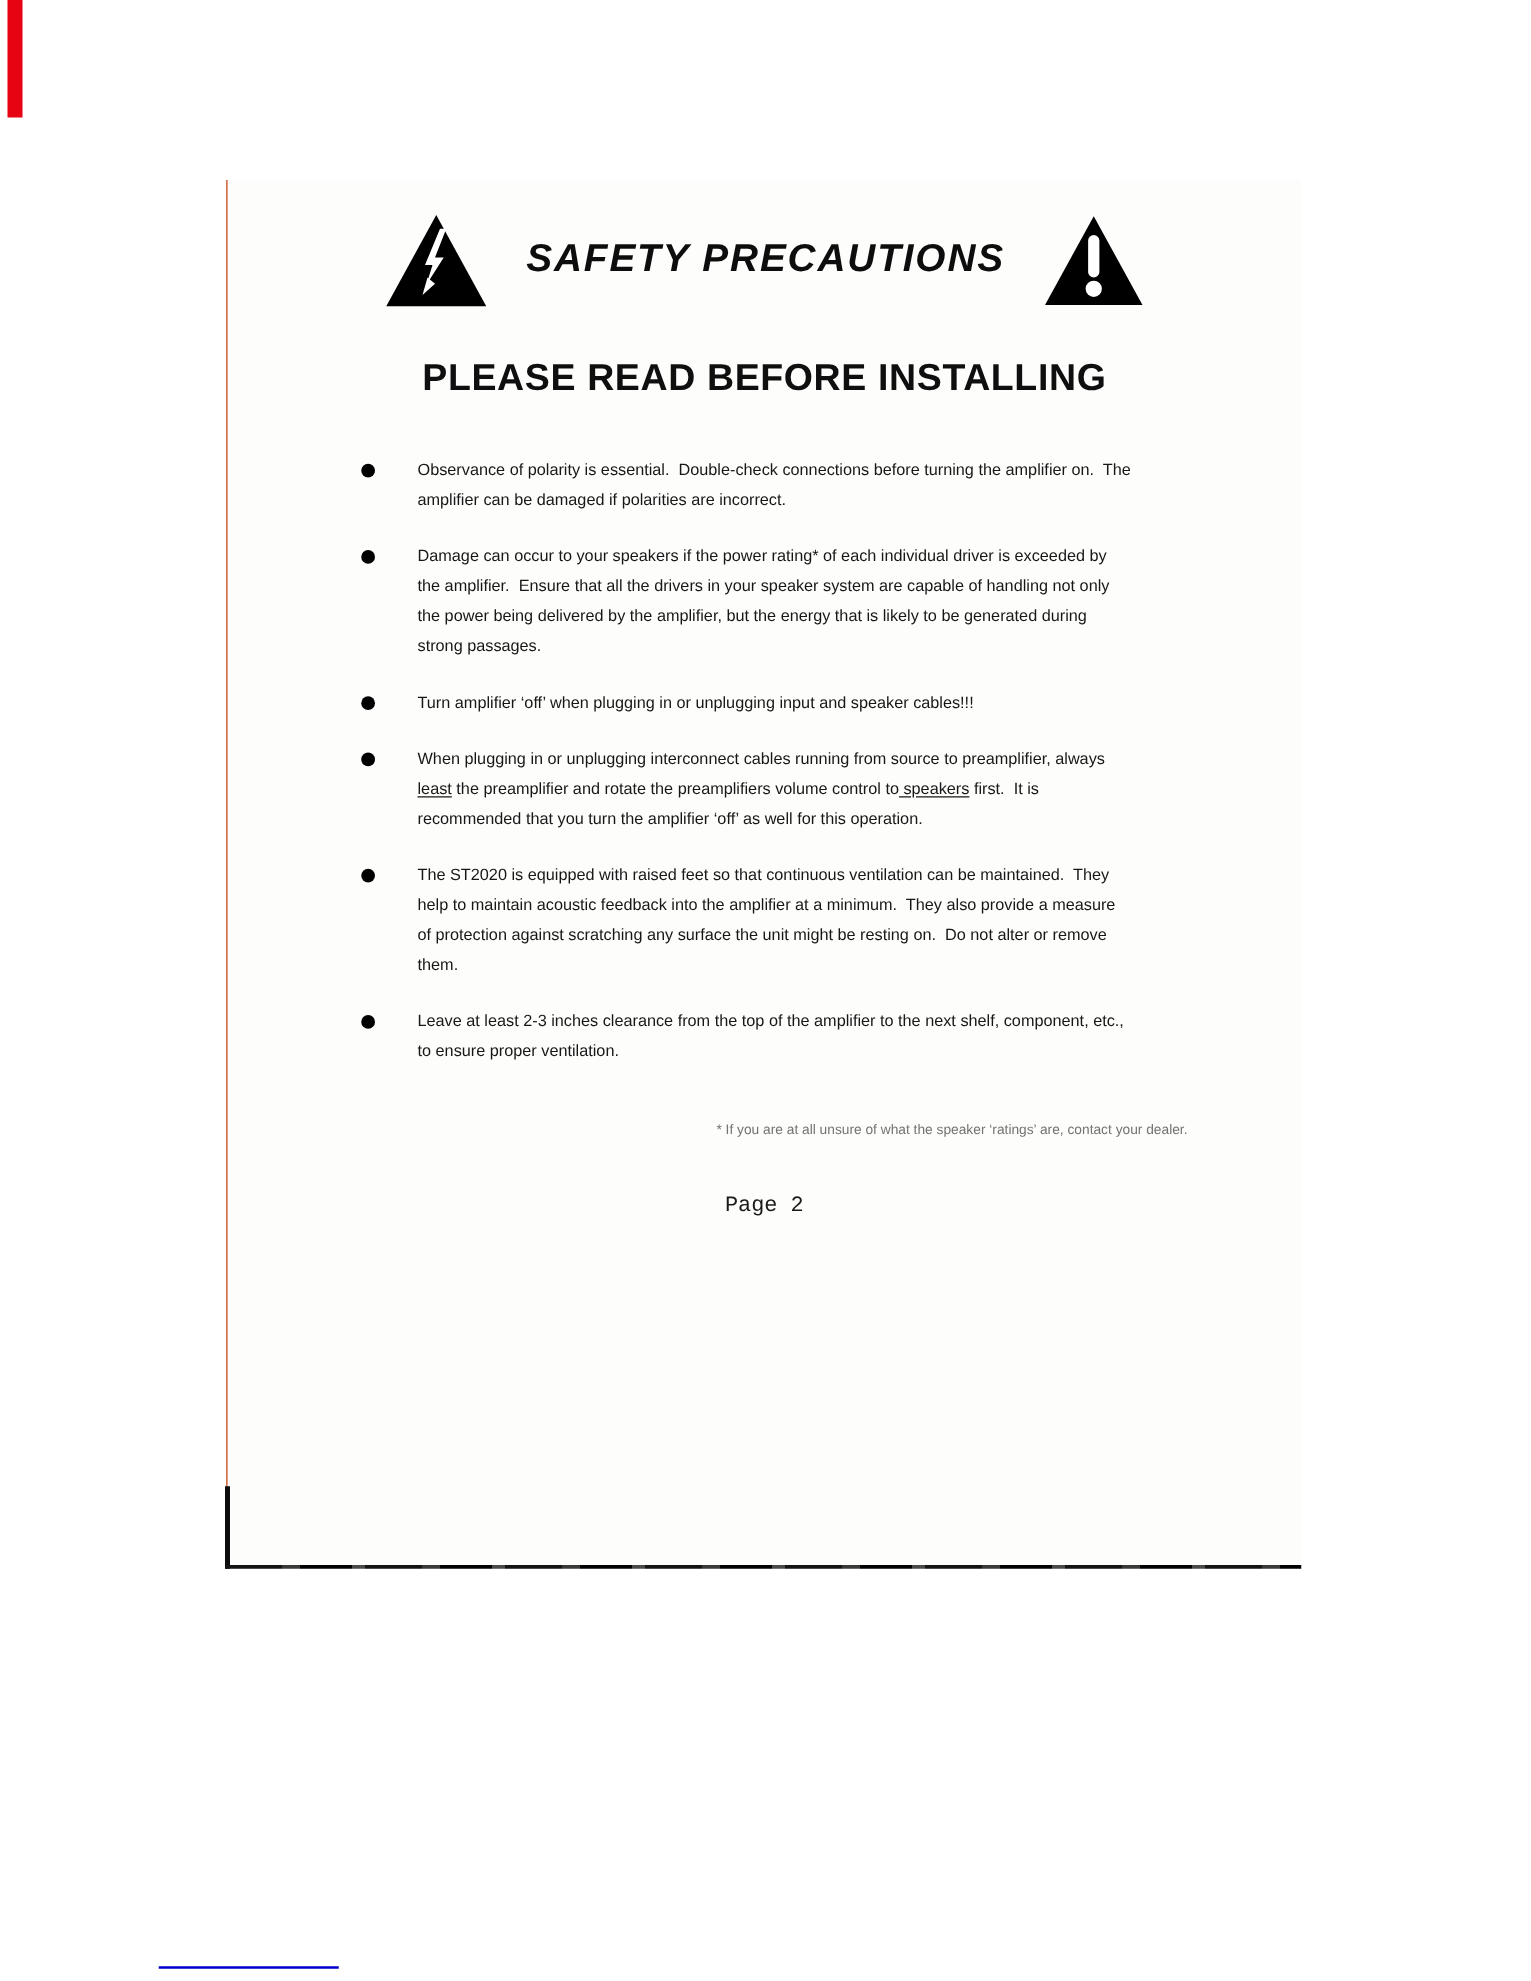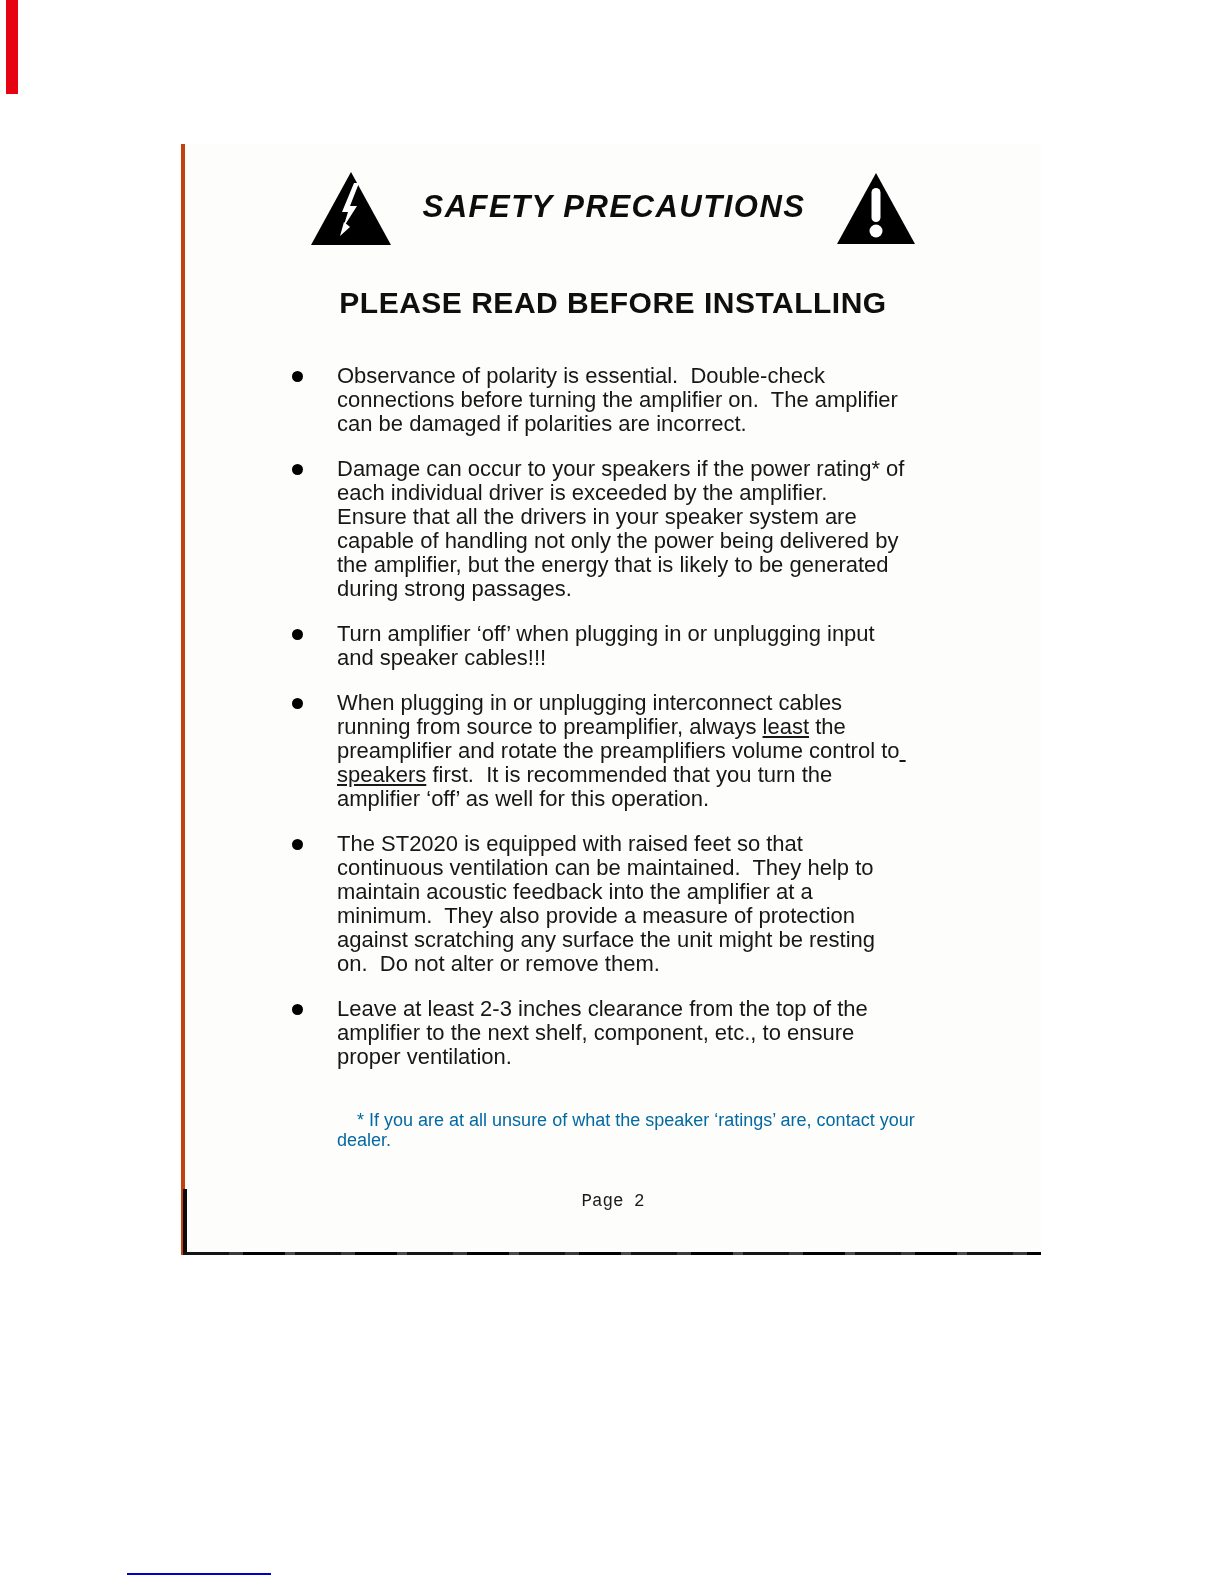--- a/index.html
+++ b/index.html
@@ -10,21 +10,21 @@
   }
   
   .red-mark{position:absolute;left:6px;top:0;width:12px;height:94px;background:#e60312;}
   
   .blue-line{position:absolute;left:127px;top:1573px;width:144px;height:2px;background:#0000cc;}
   
   .bmark{position:absolute;left:1013px;width:13px;height:30px;background:#000;border-radius:1px;}
   
   .scan{
     position:absolute;left:181px;top:144px;width:860px;height:1111px;
-    background:#fdfdfc;border-left:4px solid #c2410c;box-sizing:border-box;
+    background:#fdfdfc;border-left:1px solid #c2410c;box-sizing:border-box;
   }
   .bottom-edge{
     position:absolute;left:-2px;right:0;bottom:0;height:3px;
     background:repeating-linear-gradient(90deg,#141414 0 46px,#3a3a3a 46px 60px,#000 60px 102px,#4a4a4a 102px 112px);
   }
   .left-edge-dark{position:absolute;left:-2px;bottom:0;width:4px;height:66px;background:#0c0c0c;}
   
   .header{
     margin-top:24px;height:82px;display:flex;align-items:center;justify-content:center;gap:30px;
   }
@@ -39,27 +39,27 @@
     letter-spacing:0.5px;color:#0f0f0f;line-height:34px;
   }
   
   .bullets{
     list-style:none;margin:44px 0 0 107px;padding:0;width:616px;
   }
   .bullet-item{display:flex;margin:0 0 21px 0;}
   .dot{flex:none;width:45px;padding-top:7px;}
   .dot::before{content:"";display:block;width:11px;height:11px;border-radius:50%;background:#000;}
   .btext{
-    font-size:22px;line-height:24px;color:#171717;white-space:pre-wrap;
+    font-size:13px;line-height:24px;color:#171717;white-space:pre-wrap;
   }
   .bold{font-weight:normal;}
   .underline{text-decoration:underline;text-underline-offset:2px;}
   
   .footnote{
-    margin:16px 0 0 152px;font-size:18px;line-height:20px;color:#0369a1;white-space:pre-wrap;width:616px;
+    margin:16px 0 0 152px;font-size:11px;line-height:20px;color:#737373;white-space:pre-wrap;width:616px;text-align:right;
   }
   
   .pageno{
     margin-top:21px;text-align:center;font-family:Liberation Mono, monospace;
     font-size:17.5px;color:#1a1a1a;
   }
 </style>
 </head>
 <body>
 

